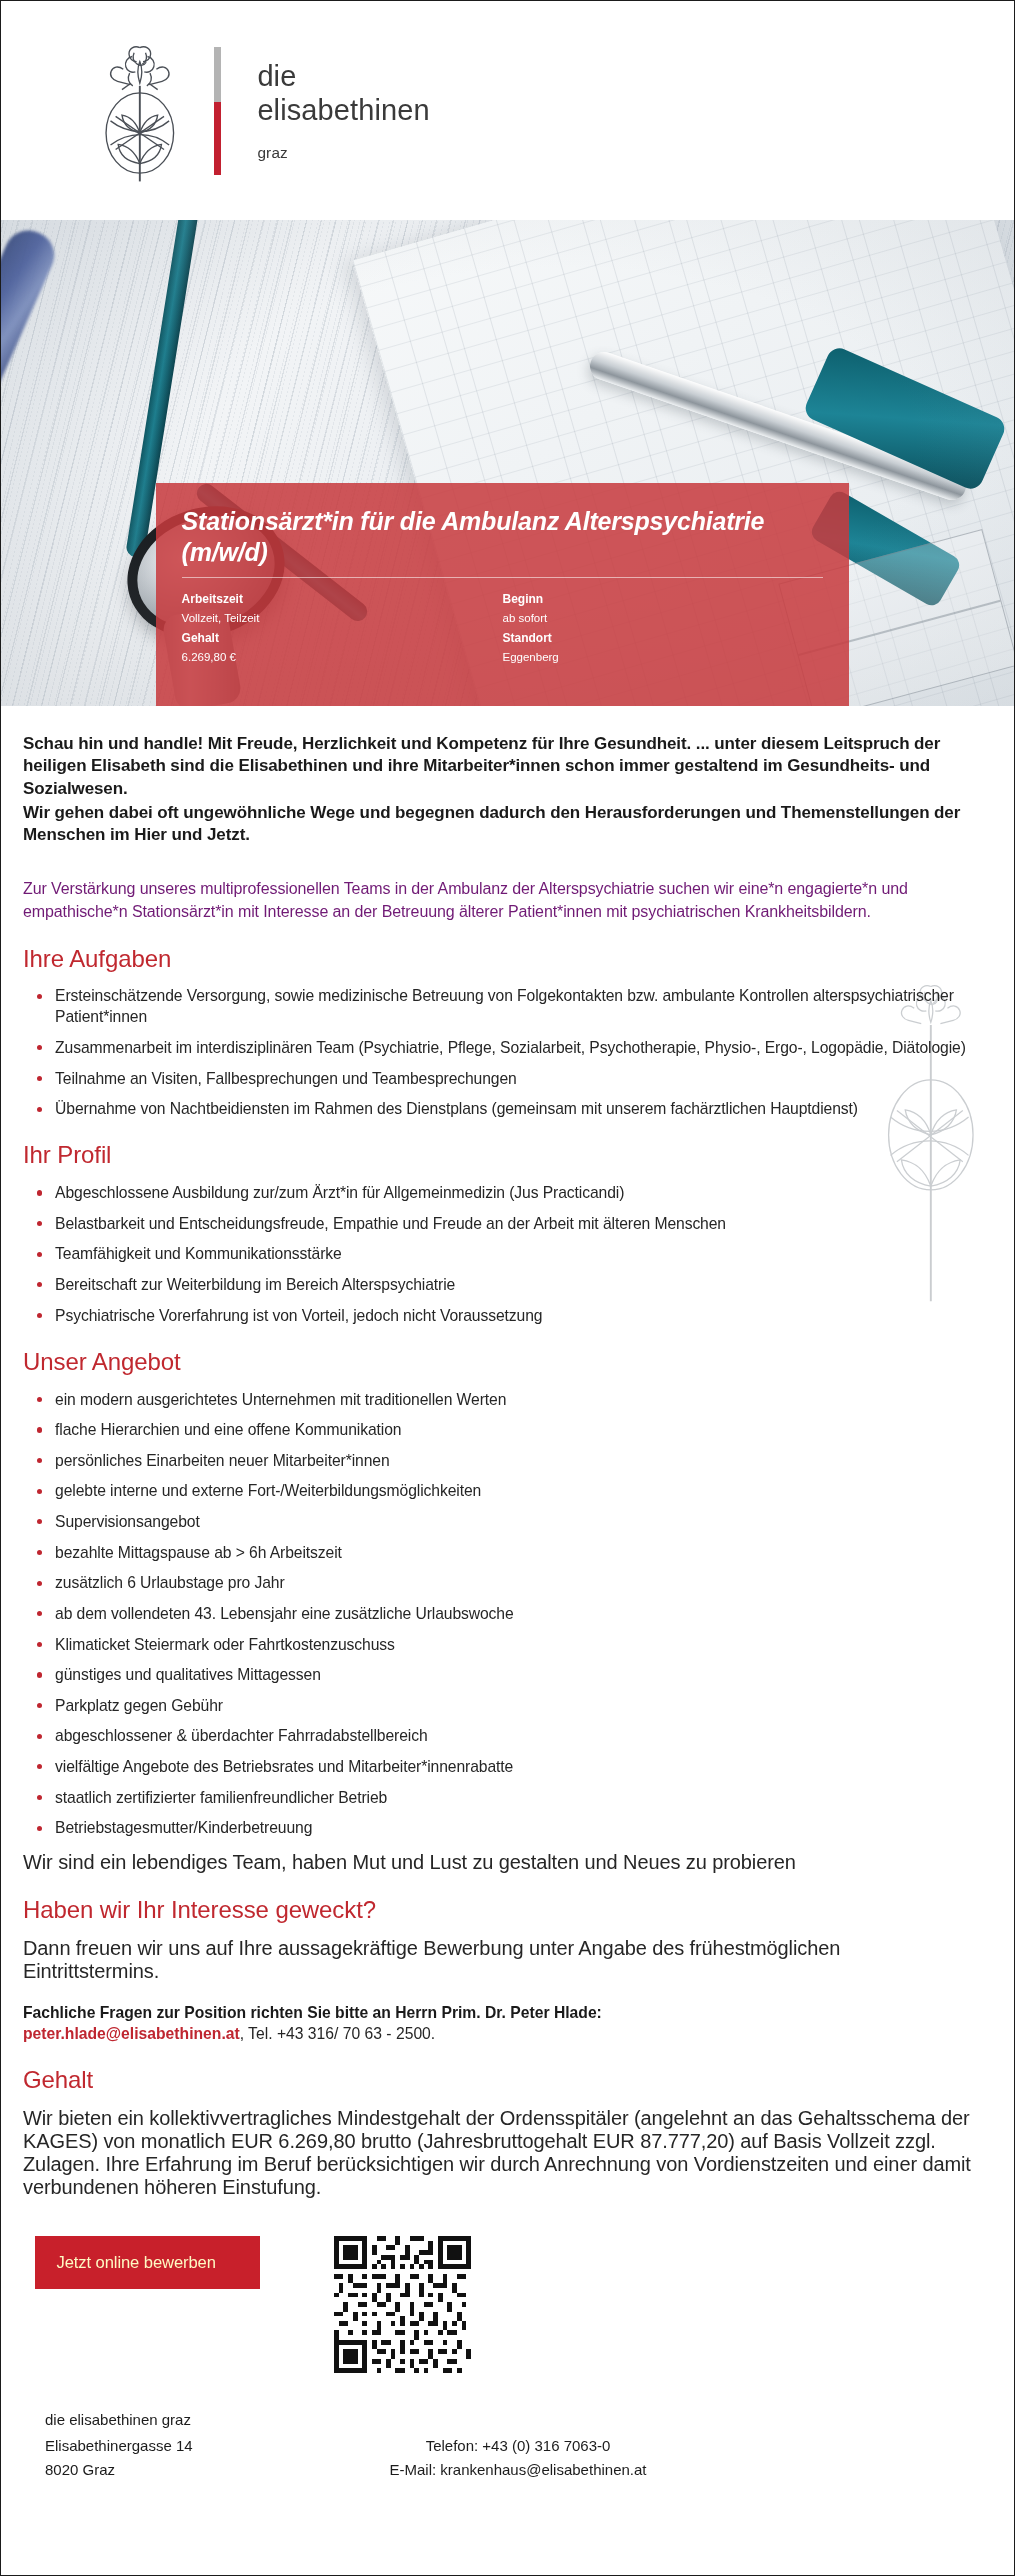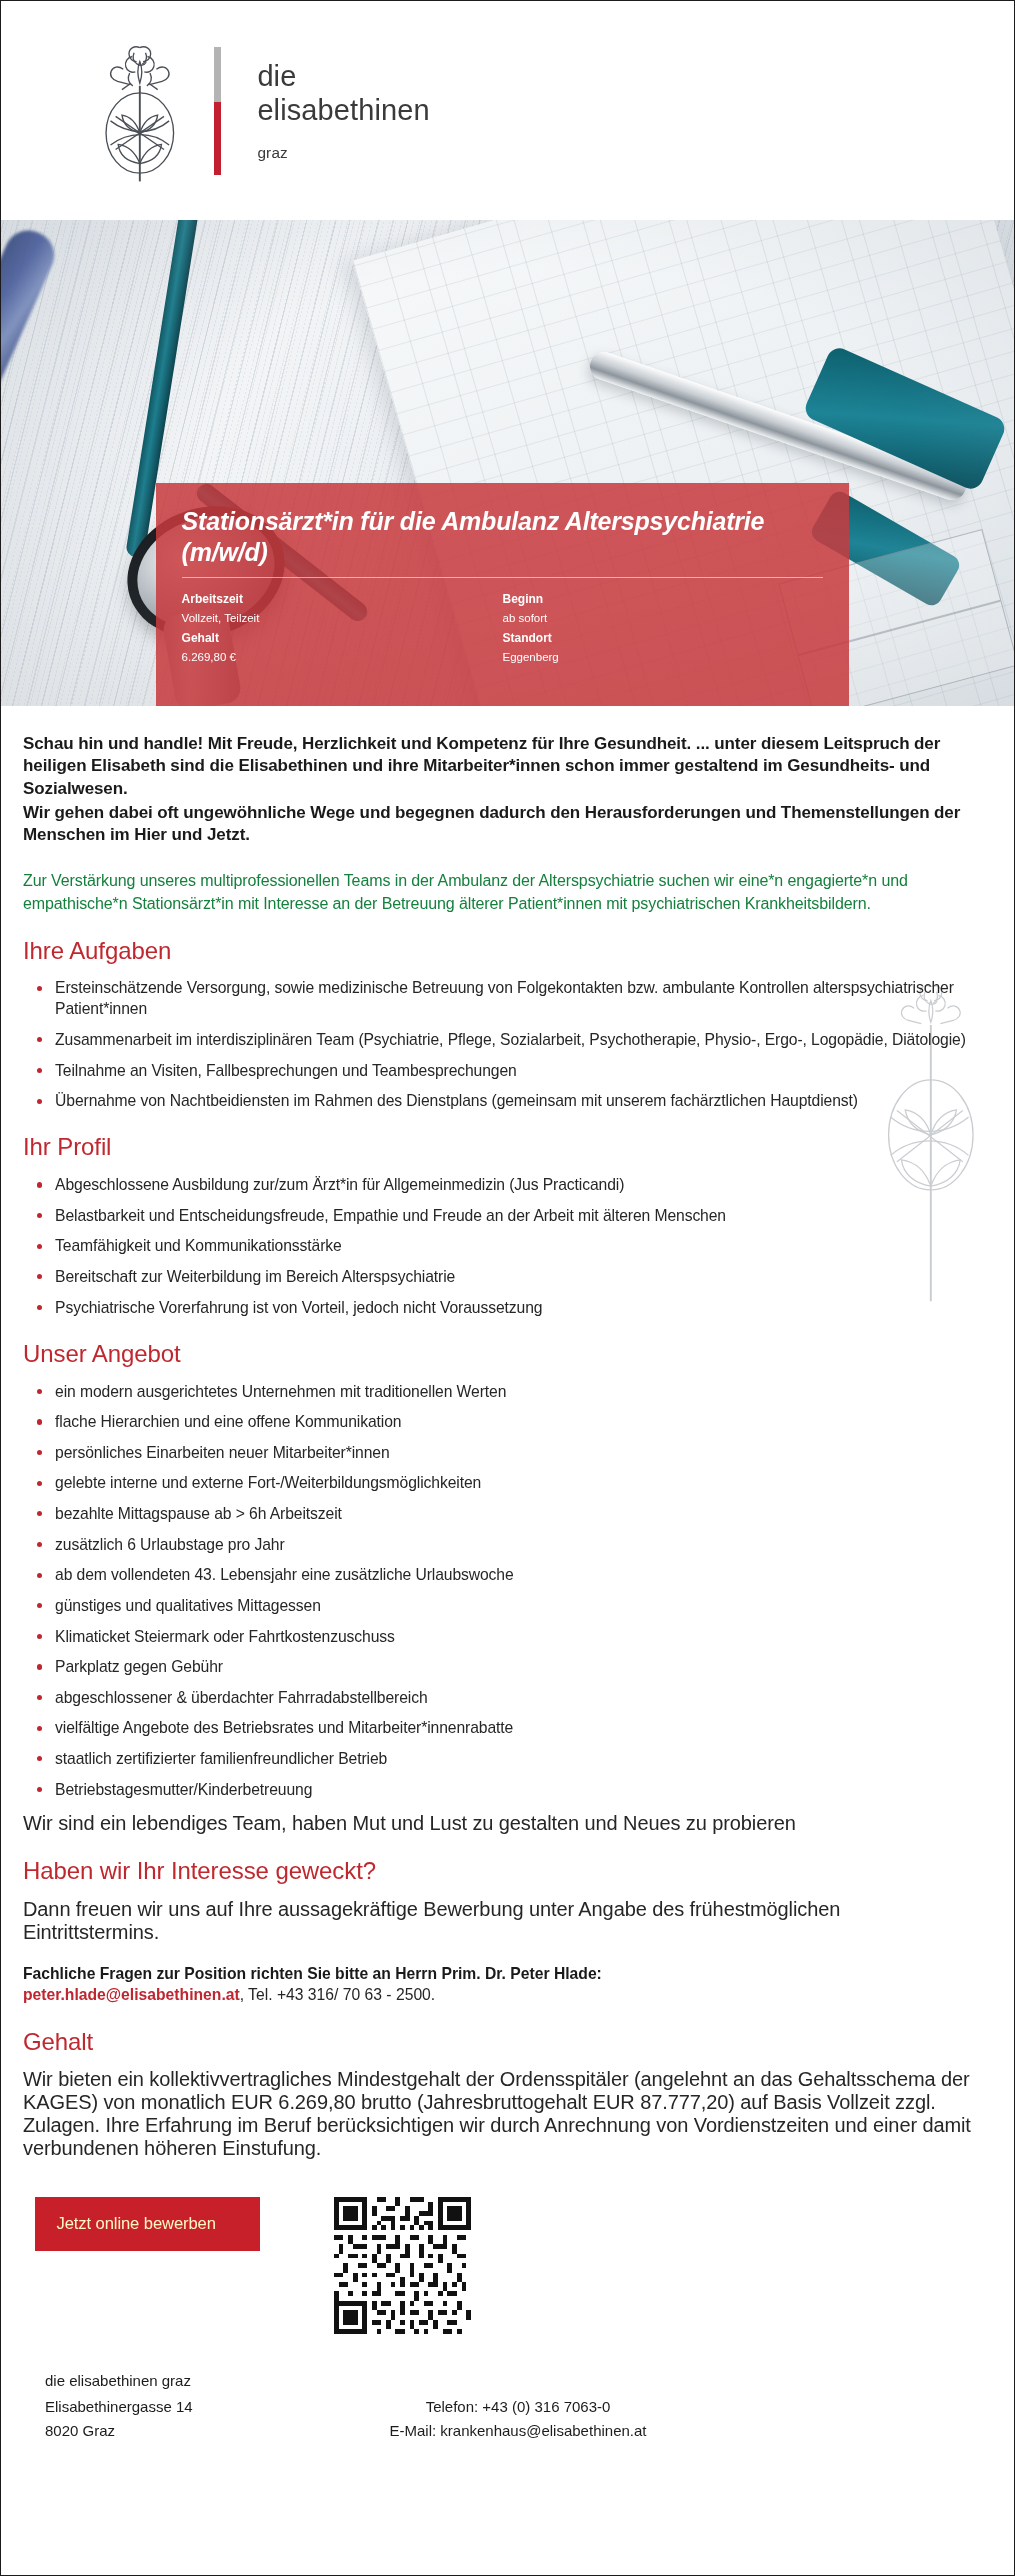--- a/index.html
+++ b/index.html
@@ -165,21 +165,21 @@
   .watermark {
     position: absolute; right: 12.8px; top: 269px;
     width: 141px; height: 339px; opacity: .45; pointer-events: none;
   }
   p.lead-bold {
     font-weight: 700; font-size: 17px; line-height: 1.32; color: #1a1a1a;
     letter-spacing: -0.1px;
   }
   p.lead-bold + p.lead-bold { margin-top: 1.3px; }
   p.body {
-    font-size: 16px; line-height: 1.38; color: #15803d; margin-top: 24px;
+    font-size: 16px; line-height: 1.38; color: #701a75; margin-top: 32px;
     letter-spacing: -0.1px;
   }
   h2.section {
     color: #c0282f; font-size: 24px; font-weight: 400;
     margin: 22px 0 12.8px; letter-spacing: -0.1px;
   }
   ul.bullets { list-style: none; margin: 0 0 0 5.1px; }
   ul.bullets li {
     position: relative;
     padding-left: 27px;
@@ -364,25 +364,26 @@
       <li>Bereitschaft zur Weiterbildung im Bereich Alterspsychiatrie</li>
       <li>Psychiatrische Vorerfahrung ist von Vorteil, jedoch nicht Voraussetzung</li>
     </ul>
 
     <h2 class="section">Unser Angebot</h2>
     <ul class="bullets">
       <li>ein modern ausgerichtetes Unternehmen mit traditionellen Werten</li>
       <li>flache Hierarchien und eine offene Kommunikation</li>
       <li>persönliches Einarbeiten neuer Mitarbeiter*innen</li>
       <li>gelebte interne und externe Fort-/Weiterbildungsmöglichkeiten</li>
+      <li>Supervisionsangebot</li>
       <li>bezahlte Mittagspause ab &gt; 6h Arbeitszeit</li>
       <li>zusätzlich 6 Urlaubstage pro Jahr</li>
       <li>ab dem vollendeten 43. Lebensjahr eine zusätzliche Urlaubswoche</li>
+      <li>Klimaticket Steiermark oder Fahrtkostenzuschuss</li>
       <li>günstiges und qualitatives Mittagessen</li>
-      <li>Klimaticket Steiermark oder Fahrtkostenzuschuss</li>
       <li>Parkplatz gegen Gebühr</li>
       <li>abgeschlossener &amp; überdachter Fahrradabstellbereich</li>
       <li>vielfältige Angebote des Betriebsrates und Mitarbeiter*innenrabatte</li>
       <li>staatlich zertifizierter familienfreundlicher Betrieb</li>
       <li>Betriebstagesmutter/Kinderbetreuung</li>
     </ul>
     <p class="closing">Wir sind ein lebendiges Team, haben Mut und Lust zu gestalten und Neues zu probieren</p>
 
     <h2 class="section">Haben wir Ihr Interesse geweckt?</h2>
     <p class="closing">Dann freuen wir uns auf Ihre aussagekräftige Bewerbung unter Angabe des frühestmöglichen Eintrittstermins.</p>

